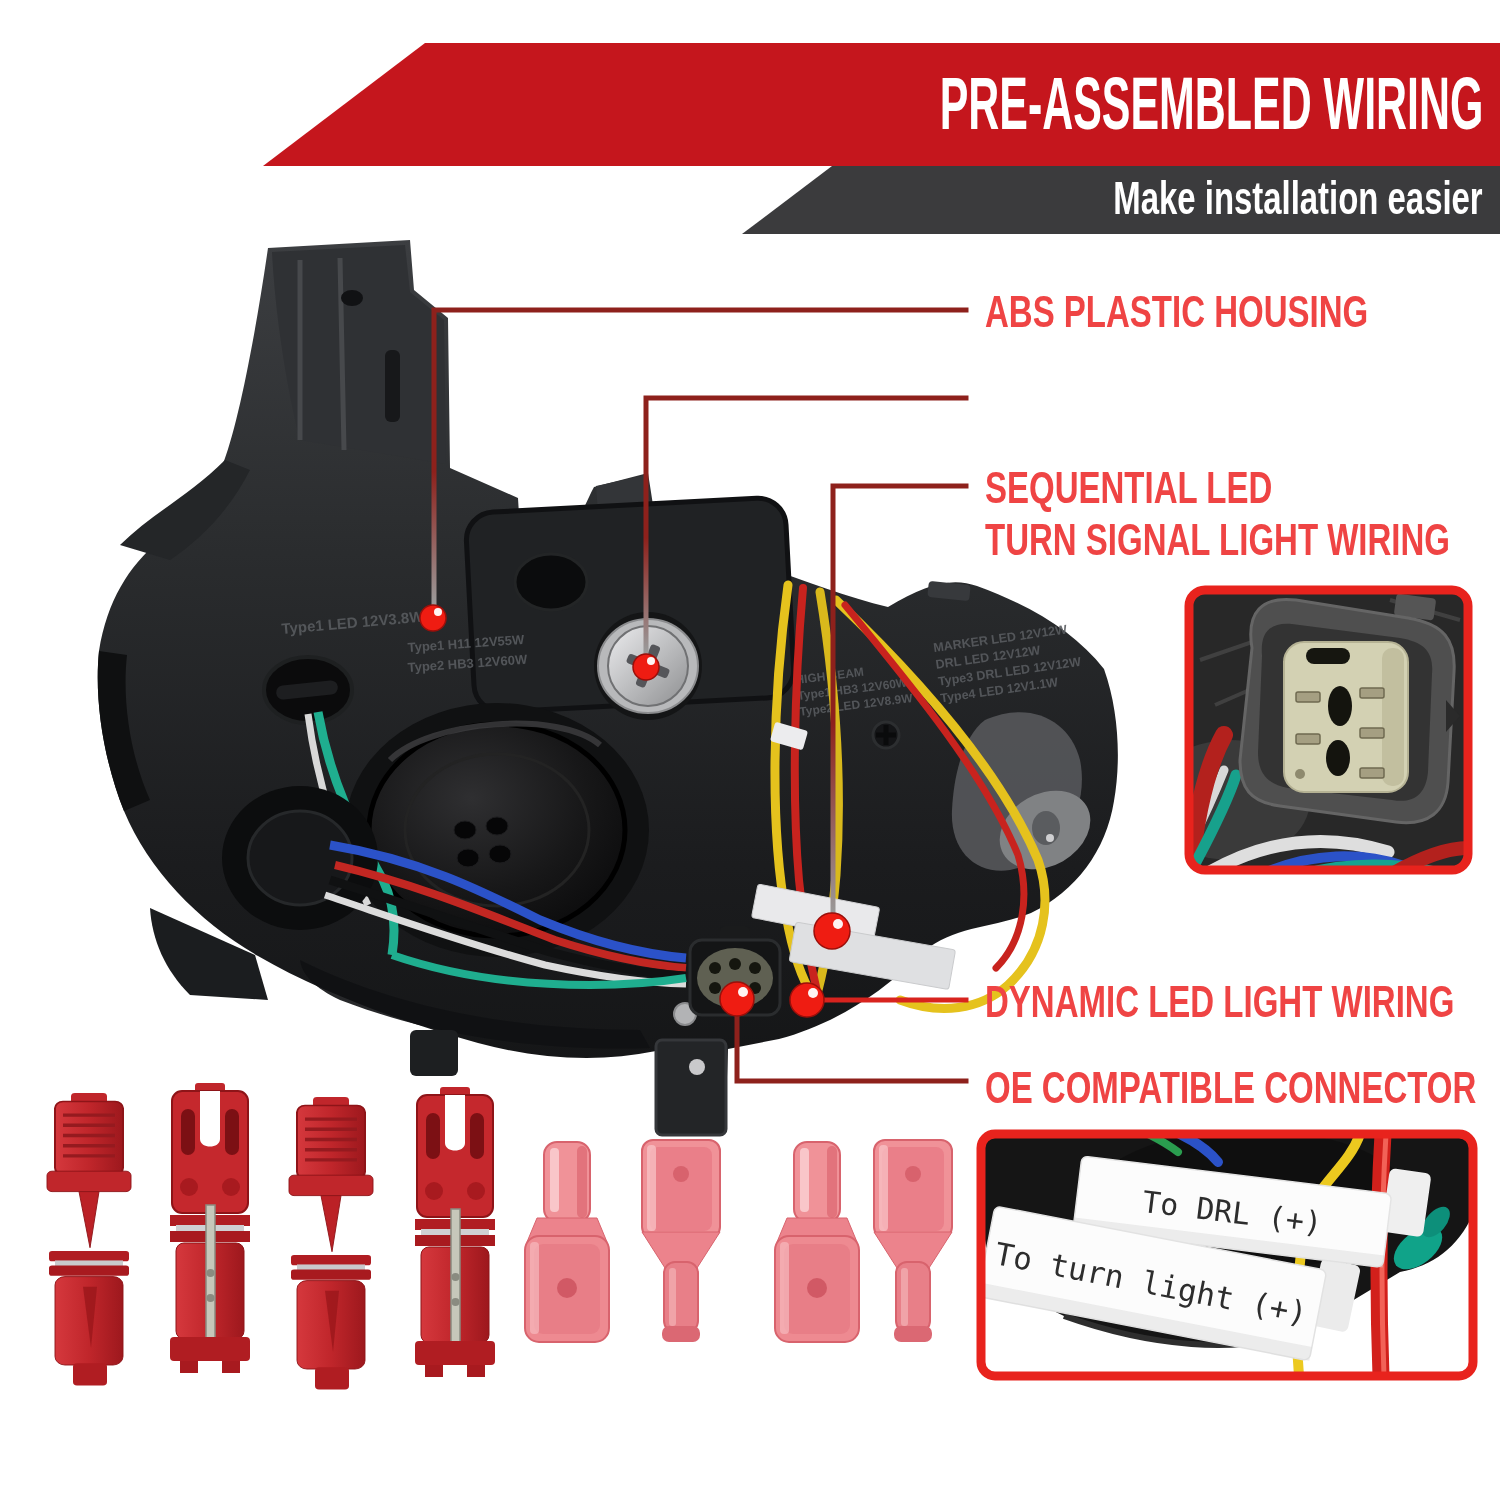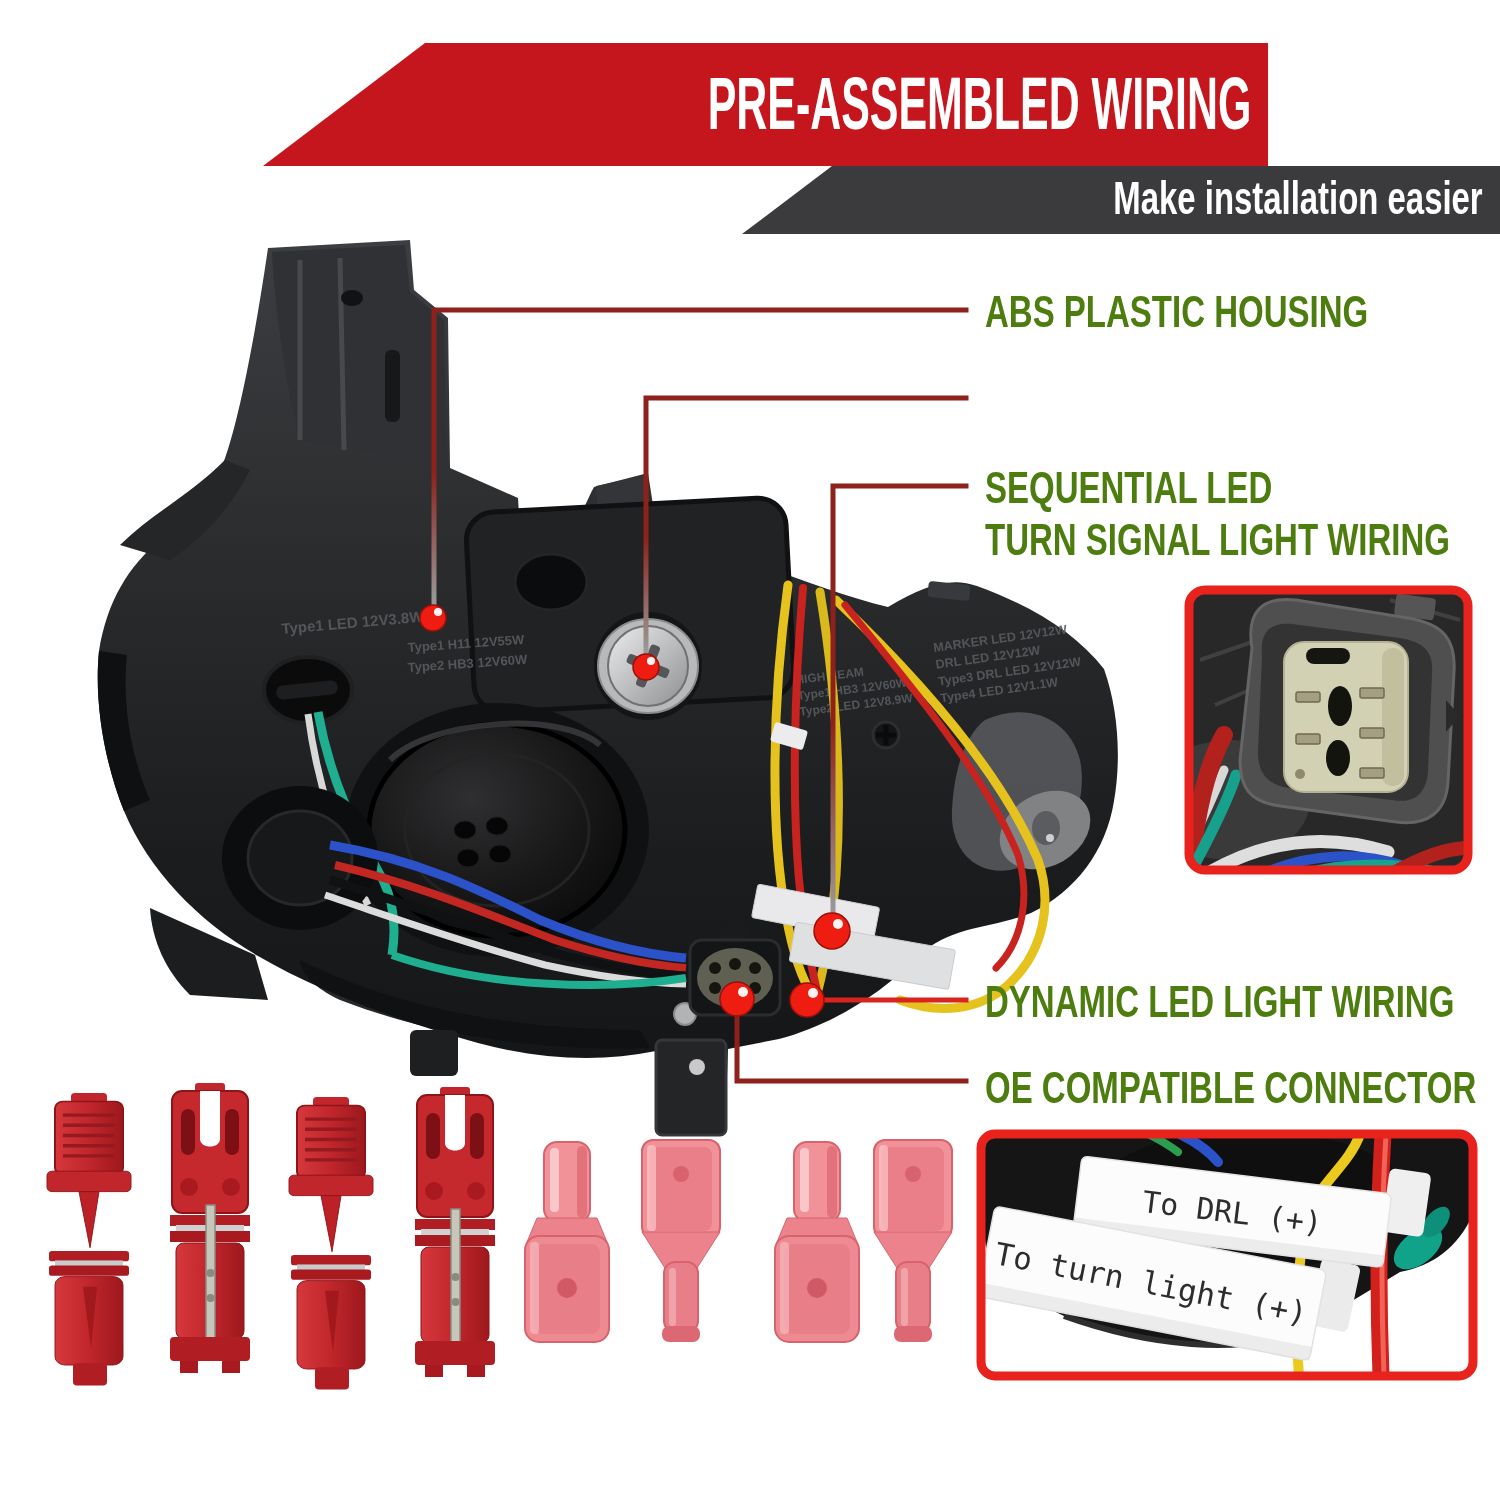--- a/index.html
+++ b/index.html
@@ -1,27 +1,27 @@
 <!DOCTYPE html>
 <html><head>
 <meta charset="utf-8">
 <style>
   html,body{margin:0;padding:0;background:#fff}
   #canvas{position:relative;width:1500px;height:1500px;background:#fff;overflow:hidden;
           font-family:"Liberation Sans",sans-serif}
   #art{position:absolute;left:0;top:0}
-  .banner-red{position:absolute;left:0;top:43px;width:1268px;height:123px;background:#c5161d;
+  .banner-red{position:absolute;left:0;top:43px;width:1500px;height:123px;background:#c5161d;
               clip-path:polygon(425px 0,1500px 0,1500px 123px,263px 123px)}
   .banner-dark{position:absolute;left:0;top:166px;width:1500px;height:68px;background:#3b3b3d;
                clip-path:polygon(832px 0,1500px 0,1500px 68px,742px 68px)}
   .banner-red .txt{position:absolute;right:17px;top:50%;transform:translateY(-52%) scaleX(.58);
                    transform-origin:right center;font-weight:700;font-size:74px;color:#fff;white-space:nowrap}
   .banner-dark .txt{position:absolute;right:17px;top:50%;transform:translateY(-54%) scaleX(.70);
                     transform-origin:right center;font-weight:700;font-size:47px;color:#fff;white-space:nowrap}
-  .callout{position:absolute;left:985px;color:#4d7c0f;font-weight:700;font-size:44px;line-height:52px;white-space:nowrap}
+  .callout{position:absolute;left:985px;color:#ef4444;font-weight:700;font-size:44px;line-height:52px;white-space:nowrap}
   .callout .cond{display:inline-block;transform:scaleX(.75);transform-origin:left center;white-space:nowrap}
   .c-abs{top:286px}.c-low{top:374px}.c-seq{top:462px}.c-dyn{top:976px}.c-oe{top:1062px}
   .emboss{font-family:"Liberation Sans",sans-serif;font-weight:700;fill:#585b5f;opacity:.9}
   .tagtxt{font-family:"DejaVu Sans Mono",monospace;fill:#2d2d2d}
 </style>
 </head>
 <body>
 
 <div id="canvas">
 

